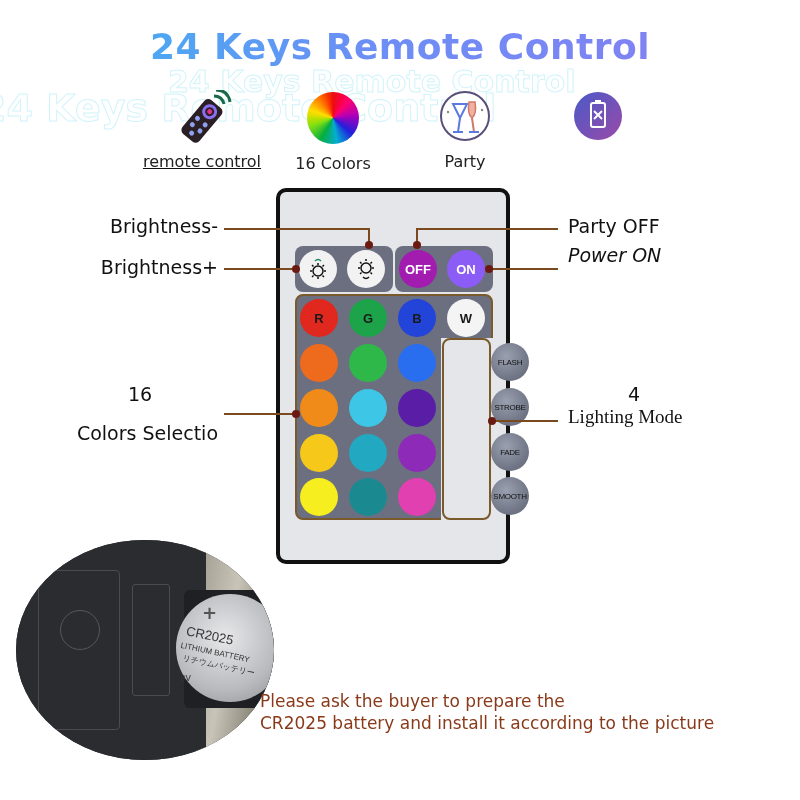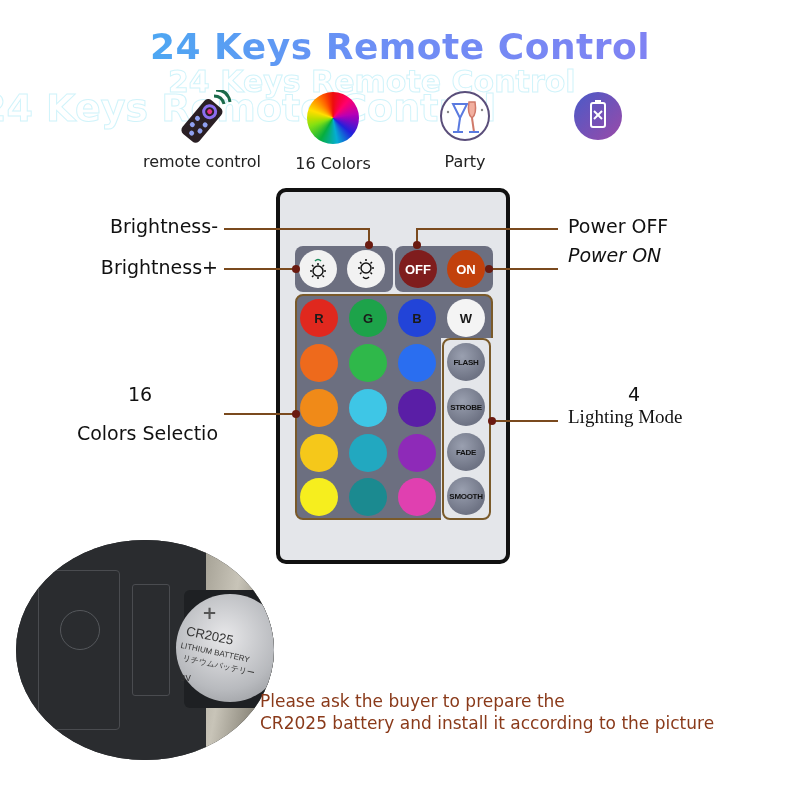--- a/index.html
+++ b/index.html
@@ -32,22 +32,23 @@
     .panel.bordered { border: 2px solid #7a5a2a; }
     .btn {
       position: absolute; width: 38px; height: 38px; border-radius: 50%;
       display: flex; align-items: center; justify-content: center;
       font-family: "Liberation Sans", sans-serif; font-weight: bold; font-size: 13px; color: #1a1a1a;
     }
     .mode-btn {
       position: absolute; width: 38px; height: 38px; border-radius: 50%;
       background: radial-gradient(circle at 40% 35%, #9aa0b0, #6e7384 70%);
       display: flex; align-items: center; justify-content: center;
-      font-family: "Liberation Sans", sans-serif; font-size: 8px; font-weight: bold; color: #111;
+      font-family: "Liberation Sans", sans-serif; font-size: 8px; font-weight: normal; color: #111;
       letter-spacing: -0.3px;
+      margin-left: 44px;
     }
 
     .callout { position: absolute; font-size: 19px; color: #111; white-space: nowrap; }
     .line { position: absolute; background: #7a4a1e; height: 2px; }
     .vline { position: absolute; background: #7a4a1e; width: 2px; }
     .dot { position: absolute; width: 8px; height: 8px; border-radius: 50%; background: #6a1a10; }
 
     .battery-photo {
       position: absolute; left: 16px; top: 540px; width: 258px; height: 220px;
       border-radius: 50%; overflow: hidden; background: #2b2d30;
@@ -59,21 +60,21 @@
   </style>
 </head>
 <body>
 
 <div class="ghost" style="left:168px; top:64px; font-size:30px;">24 Keys Remote Control</div>
 <div class="ghost" style="left:-20px; top:86px; font-size:38px;">24 Keys Remote Control</div>
 
 <div class="title">24 Keys Remote Control</div>
 
 <div class="features">
-  <div class="feature" style="left:140px; width:124px;">
+  <div class="feature" style="left:140px; width:124px;text-decoration:underline;">
     <div class="icon">
       <svg width="60" height="56" viewBox="0 0 60 56">
         <g transform="rotate(40 30 30)">
           <rect x="18" y="10" width="22" height="44" rx="5" fill="#2a1f24"></rect>
           <circle cx="29" cy="20" r="6" fill="none" stroke="#8a6ef0" stroke-width="3"></circle>
           <circle cx="29" cy="20" r="2.5" fill="#e0308a"></circle>
           <circle cx="24" cy="33" r="2.5" fill="#8fa0f0"></circle>
           <circle cx="34" cy="33" r="2.5" fill="#8fa0f0"></circle>
           <circle cx="24" cy="41" r="2.5" fill="#8fa0f0"></circle>
           <circle cx="34" cy="41" r="2.5" fill="#8fa0f0"></circle>
@@ -158,22 +159,22 @@
           <line x1="4" y1="11" x2="6" y2="11"></line>
           <line x1="18" y1="11" x2="20" y2="11"></line>
         <line x1="6" y1="5" x2="7.5" y2="6.5"></line>
           <line x1="18" y1="5" x2="16.5" y2="6.5"></line>
         <line x1="6" y1="17" x2="7.5" y2="15.5"></line>
           <line x1="18" y1="17" x2="16.5" y2="15.5"></line>
       </g>
       <path d="M9 20 Q12 23 15 20" stroke="#111" stroke-width="1.5" fill="none"></path>
     </svg>
   </div>
-  <div class="btn" style="left:119px; top:58px; background:#7f1d1d; color:#fff;">OFF</div>
-  <div class="btn" style="left:167px; top:58px; background:#c2410c; color:#fff;">ON</div>
+  <div class="btn" style="left:119px; top:58px; background:#a21caf; color:#fff;">OFF</div>
+  <div class="btn" style="left:167px; top:58px; background:#8b5cf6; color:#fff;">ON</div>
 
   <div class="panel bordered" style="left:15px; top:102px; width:198px; height:226px;"></div>
   <div style="position:absolute; left:161px; top:146px; width:54px; height:182px; background:#e4e6ea;"></div>
   <div class="panel bordered" style="left:162px; top:146px; width:49px; height:182px; background:#e4e6ea; border-color:#7a5a2a;"></div>
 
   <div class="btn" style="left:20px; top:107px; background:#e0281e;">R</div>
   <div class="btn" style="left:69px; top:107px; background:#1da34a;">G</div>
   <div class="btn" style="left:118px; top:107px; background:#2244d8;">B</div>
   <div class="btn" style="left:167px; top:107px; background:#f4f4f4;">W</div>
 
@@ -206,21 +207,21 @@
 
 <div class="callout" style="right:582px; top:256px;">Brightness+</div>
 <div class="line" style="left:224px; top:268px; width:72px;"></div>
 <div class="dot" style="left:292px; top:265px;"></div>
 
 <div class="callout" style="left:120px; top:383px; width:40px; text-align:center;">16</div>
 <div class="callout" style="right:582px; top:422px;">Colors Selectio</div>
 <div class="line" style="left:224px; top:413px; width:72px;"></div>
 <div class="dot" style="left:292px; top:410px;"></div>
 
-<div class="callout" style="left:568px; top:215px;">Power OFF</div>
+<div class="callout" style="left:568px; top:215px;">Party OFF</div>
 <div class="line" style="left:416px; top:228px; width:142px;"></div>
 <div class="vline" style="left:416px; top:228px; height:16px;"></div>
 <div class="dot" style="left:413px; top:241px;"></div>
 
 <div class="callout" style="left:568px; top:244px;font-style:italic;">Power ON</div>
 <div class="line" style="left:488px; top:268px; width:70px;"></div>
 <div class="dot" style="left:485px; top:265px;"></div>
 
 <div class="callout" style="left:628px; top:383px;">4</div>
 <div class="callout" style="left:568px; top:406px;font-family:Liberation Serif, serif;">Lighting Mode</div>

